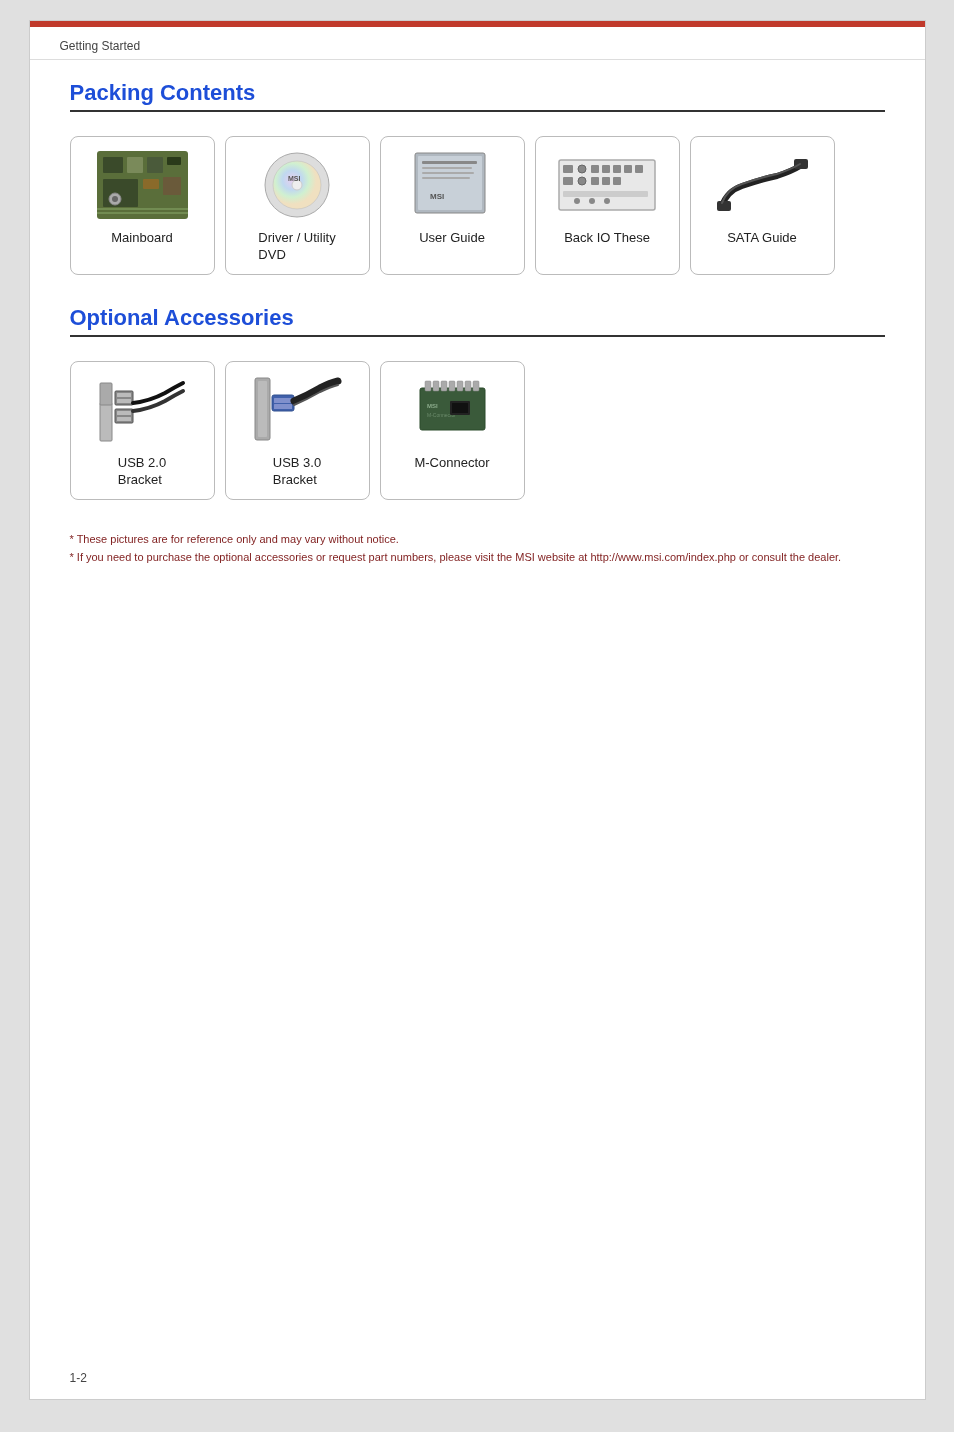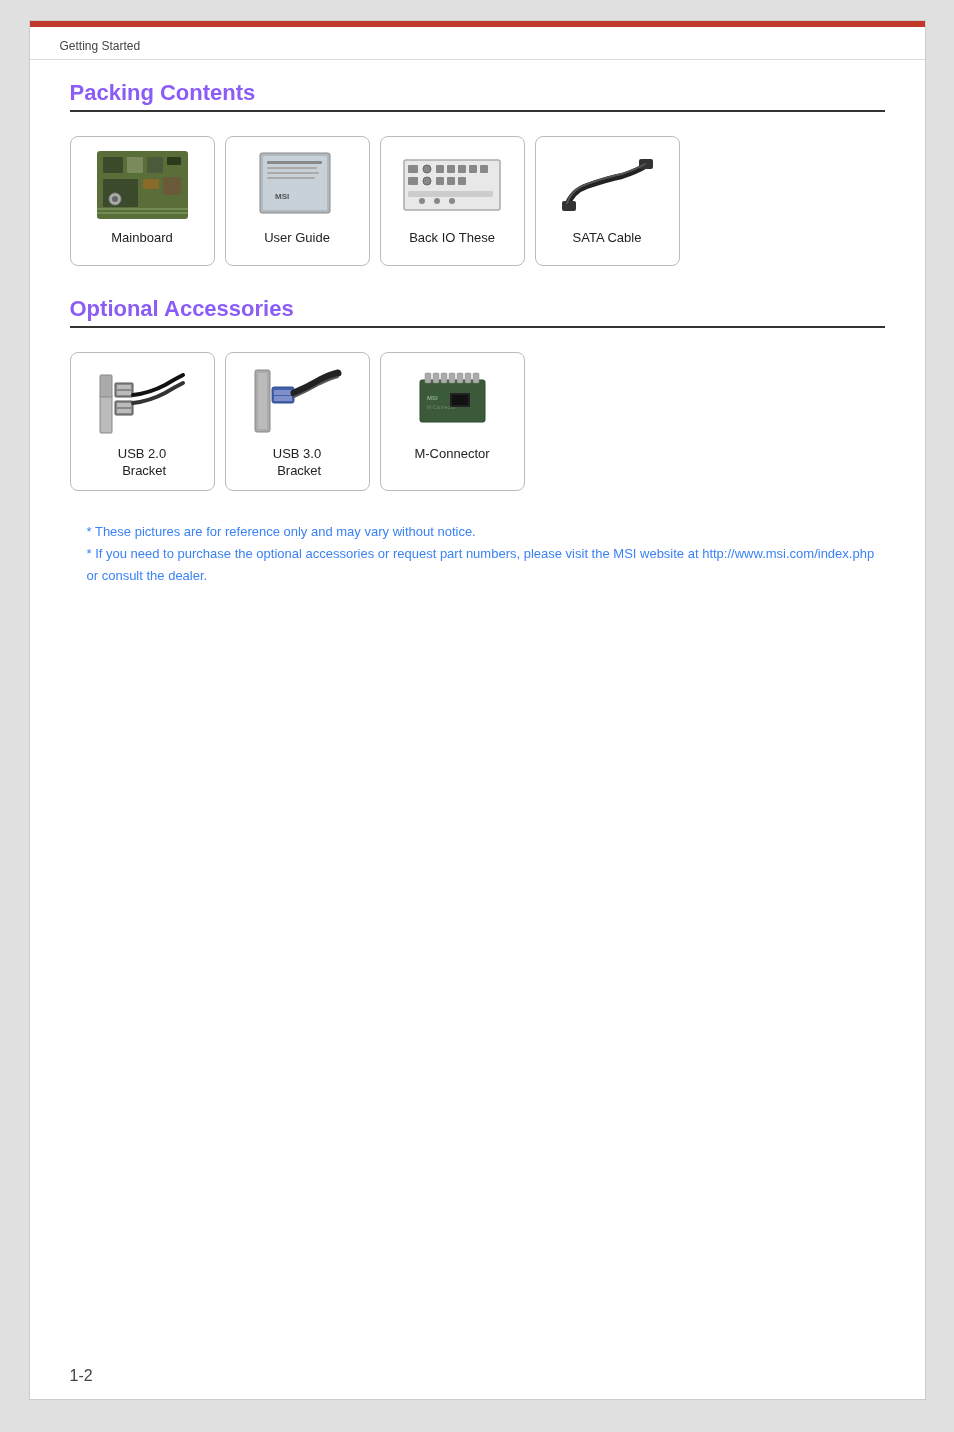--- a/index.html
+++ b/index.html
@@ -32,21 +32,21 @@
       font-size: 12px;
       color: #444;
       border-bottom: 1px solid #ddd;
     }
     .content {
       padding: 20px 40px 30px 40px;
     }
     .section-title {
       font-size: 22px;
       font-weight: bold;
-      color: #8b5cf6;
+      color: #1d4ed8;
       border-bottom: 2px solid #333;
       padding-bottom: 4px;
       margin-bottom: 24px;
       font-family: Arial, sans-serif;
     }
     .items-grid {
       display: flex;
       flex-wrap: wrap;
       gap: 10px;
       margin-bottom: 30px;
@@ -69,41 +69,40 @@
       height: 75px;
       display: flex;
       align-items: center;
       justify-content: center;
       margin-bottom: 8px;
       overflow: hidden;
     }
     .item-label {
       font-size: 13px;
       color: #222;
-      text-align: right;
+      text-align: left;
       line-height: 1.3;
     }
     
     svg { overflow: visible; }
 
     .section-optional {
       margin-top: 22px;
     }
     .footnotes {
       margin-top: 30px;
-      font-size: 13px;
-      color: #3b82f6;
+      font-size: 11px;
+      color: #7f1d1d;
       line-height: 1.7;
-      margin-left: 17px;
     }
     .page-number {
       position: absolute;
       bottom: 14px;
       left: 40px;
-      font-size: 16px;
+      font-size: 12px;
       color: #444;
     }
   </style>
 </head>
 <body>
 
 <div class="page">
   <div class="header-bar"></div>
   <div class="page-header">
     <span>Getting Started</span>
@@ -127,20 +126,39 @@
               <rect x="68" y="28" width="18" height="18" fill="#6a5a3a" rx="1"></rect>
               <line x1="2" y1="60" x2="93" y2="60" stroke="#8aaa6a" stroke-width="1"></line>
               <line x1="2" y1="64" x2="93" y2="64" stroke="#8aaa6a" stroke-width="1"></line>
               <circle cx="20" cy="50" r="6" fill="#aaa" stroke="#888" stroke-width="1"></circle>
               <circle cx="20" cy="50" r="3" fill="#666"></circle>
             </svg>
           </div>
           <div class="item-label">Mainboard</div>
         </div>
 
+        <div class="item-box">
+          <div class="item-img">
+            <svg width="75" height="72" viewBox="0 0 75 72">
+              <ellipse cx="37" cy="36" rx="32" ry="32" fill="#ddd" stroke="#aaa" stroke-width="1"></ellipse>
+              <ellipse cx="37" cy="36" rx="24" ry="24" fill="url(#dvdGrad)" stroke="#bbb" stroke-width="0.5"></ellipse>
+              <ellipse cx="37" cy="36" rx="5" ry="5" fill="#eee" stroke="#ccc" stroke-width="1"></ellipse>
+              <defs>
+                <radialGradient id="dvdGrad" cx="40%" cy="40%">
+                  <stop offset="0%" stop-color="#e8d0f0"></stop>
+                  <stop offset="40%" stop-color="#c0d8f0"></stop>
+                  <stop offset="70%" stop-color="#d0f0d0"></stop>
+                  <stop offset="100%" stop-color="#f0e0c0"></stop>
+                </radialGradient>
+              </defs>
+              <text x="28" y="32" font-size="7" fill="#555" font-weight="bold">MSI</text>
+            </svg>
+          </div>
+          <div class="item-label">Driver / Utility<br>DVD</div>
+        </div>
 
         <div class="item-box">
           <div class="item-img">
             <svg width="85" height="68" viewBox="0 0 85 68">
               <rect x="5" y="2" width="70" height="60" fill="#b0b8c0" rx="2" stroke="#888" stroke-width="1"></rect>
               <rect x="8" y="5" width="64" height="54" fill="#c8d0d8" rx="1"></rect>
               <rect x="12" y="10" width="55" height="3" fill="#888" rx="1"></rect>
               <rect x="12" y="16" width="50" height="2" fill="#aaa" rx="1"></rect>
               <rect x="12" y="21" width="52" height="2" fill="#aaa" rx="1"></rect>
               <rect x="12" y="26" width="48" height="2" fill="#aaa" rx="1"></rect>
@@ -182,21 +200,21 @@
         <div class="item-box">
           <div class="item-img">
             <svg width="100" height="68" viewBox="0 0 100 68">
 
               <path d="M10,55 Q15,40 30,35 Q50,28 65,25 Q80,20 88,15" stroke="#222" stroke-width="6" fill="none" stroke-linecap="round"></path>
               <rect x="5" y="50" width="14" height="10" fill="#333" rx="2"></rect>
               <rect x="82" y="8" width="14" height="10" fill="#333" rx="2"></rect>
               <path d="M10,52 Q15,38 30,33 Q50,26 65,23 Q80,18 88,13" stroke="#555" stroke-width="2" fill="none" stroke-linecap="round"></path>
             </svg>
           </div>
-          <div class="item-label">SATA Cable</div>
+          <div class="item-label">SATA Guide</div>
         </div>
 
       </div>
     </div>
 
     <div class="section-optional">
       <div class="section-title">Optional Accessories</div>
       <div class="items-grid">
 
         <div class="item-box">

